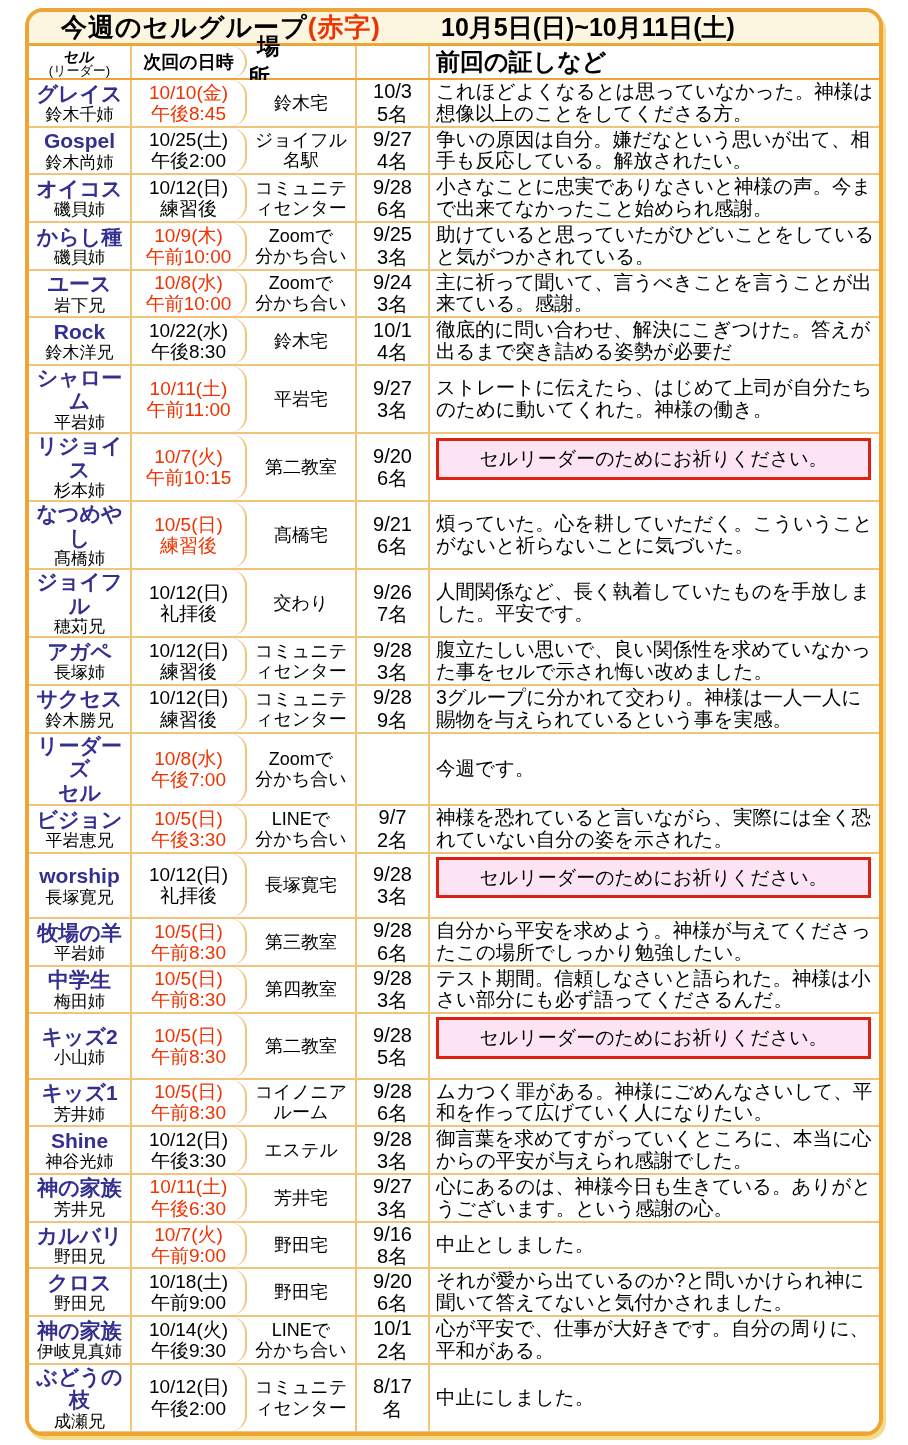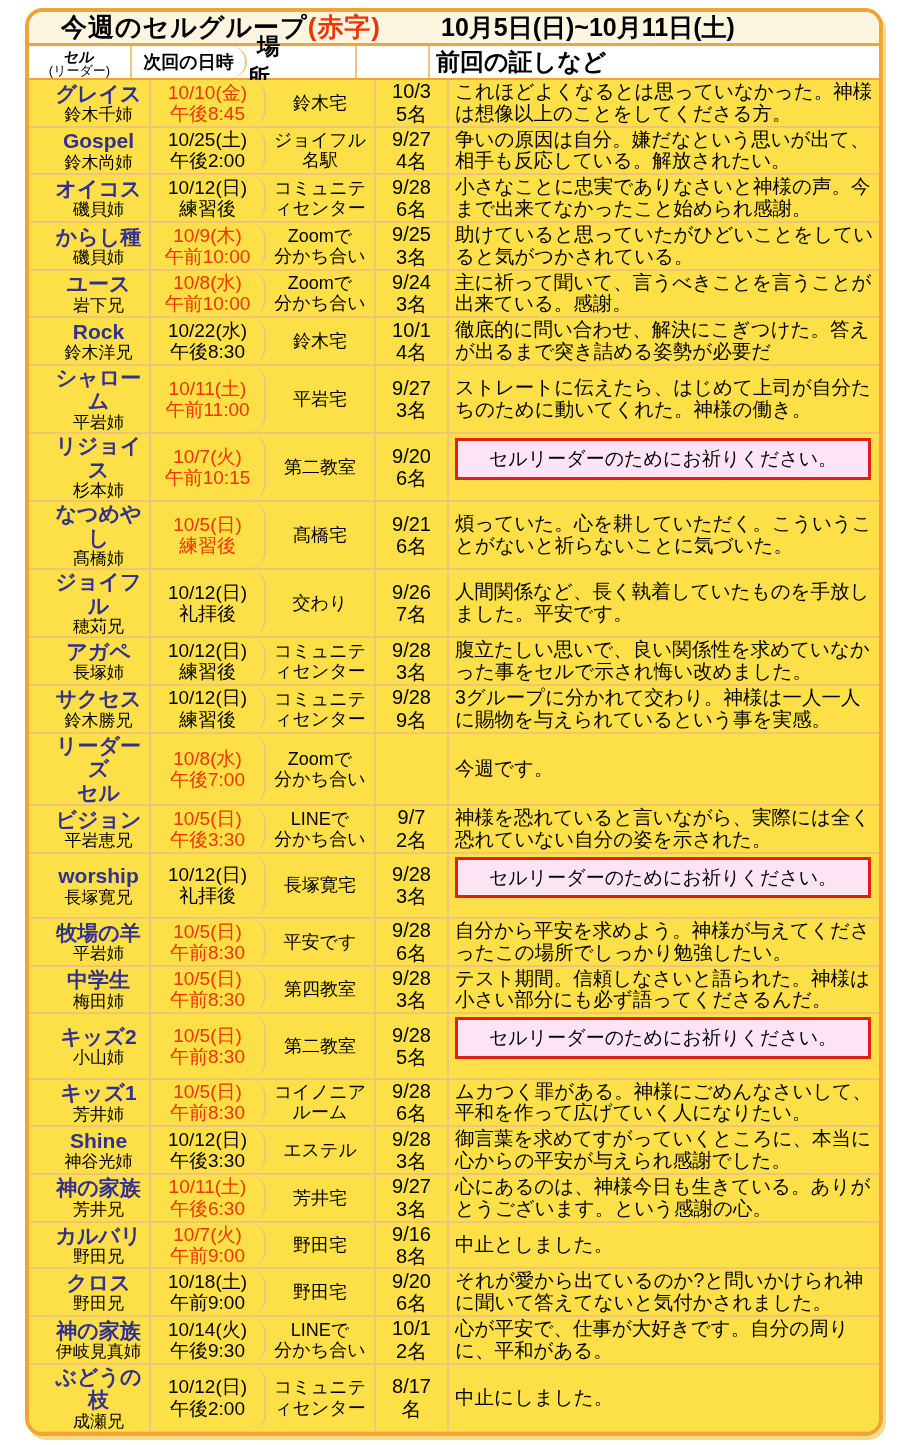--- a/index.html
+++ b/index.html
@@ -50,21 +50,21 @@
   .hc3{font-size:23px;font-weight:bold;letter-spacing:10px;text-indent:10px;}
   .hc5{font-size:24px;font-weight:bold;justify-content:flex-start !important;padding-left:6px;}
   
   .c1{width:103px;flex:0 0 103px;}
   .c2{width:115px;flex:0 0 115px;border-radius:16px;}
   .c3{width:110px;flex:0 0 110px;}
   .c4{width:73px;flex:0 0 73px;}
   .c5{flex:1 1 auto;min-width:0;}
   
   #rows{flex:1 1 auto;display:flex;flex-direction:column;}
-  .row{flex:1 1 0;display:flex;align-items:stretch;border-bottom:2px solid var(--grid-tan);background:#fde047;padding-left:19px;}
+  .row{flex:1 1 0;display:flex;align-items:stretch;border-bottom:2px solid var(--grid-tan);background:#ffffff;}
   .row:last-child{border-bottom:none;}
   .cell{border-right:2px solid var(--grid-tan);display:flex;flex-direction:column;align-items:center;justify-content:center;
         white-space:pre-line;text-align:center;line-height:1.12;overflow:hidden;}
   .cell.c5{border-right:none;align-items:flex-start;justify-content:center;text-align:left;padding:1px 4px 1px 6px;}
   .gname{font-size:21px;font-weight:bold;color:var(--name-navy);white-space:pre-line;text-align:center;}
   .leader{font-size:17px;color:#000;}
   .dt{font-size:19px;}
   .dt.red{color:var(--red);}
   .place{font-size:18px;}
   .att{font-size:20px;}
@@ -240,21 +240,21 @@
 礼拝後</div>
         <div class="cell c3 place">長塚寛宅</div>
         <div class="cell c4 att">9/28
 3名</div>
         <div class="cell c5 note"><div class="prayer-box">セルリーダーのためにお祈りください。</div></div>
       </div>
       <div class="row">
         <div class="cell c1"><div class="gname">牧場の羊</div><div class="leader">平岩姉</div></div>
         <div class="cell c2 dt red">10/5(日)
 午前8:30</div>
-        <div class="cell c3 place">平安です</div>
+        <div class="cell c3 place">第三教室</div>
         <div class="cell c4 att">9/28
 6名</div>
         <div class="cell c5 note">自分から平安を求めよう。神様が与えてくださったこの場所でしっかり勉強したい。</div>
       </div>
       <div class="row">
         <div class="cell c1"><div class="gname">中学生</div><div class="leader">梅田姉</div></div>
         <div class="cell c2 dt red">10/5(日)
 午前8:30</div>
         <div class="cell c3 place">第四教室</div>
         <div class="cell c4 att">9/28

